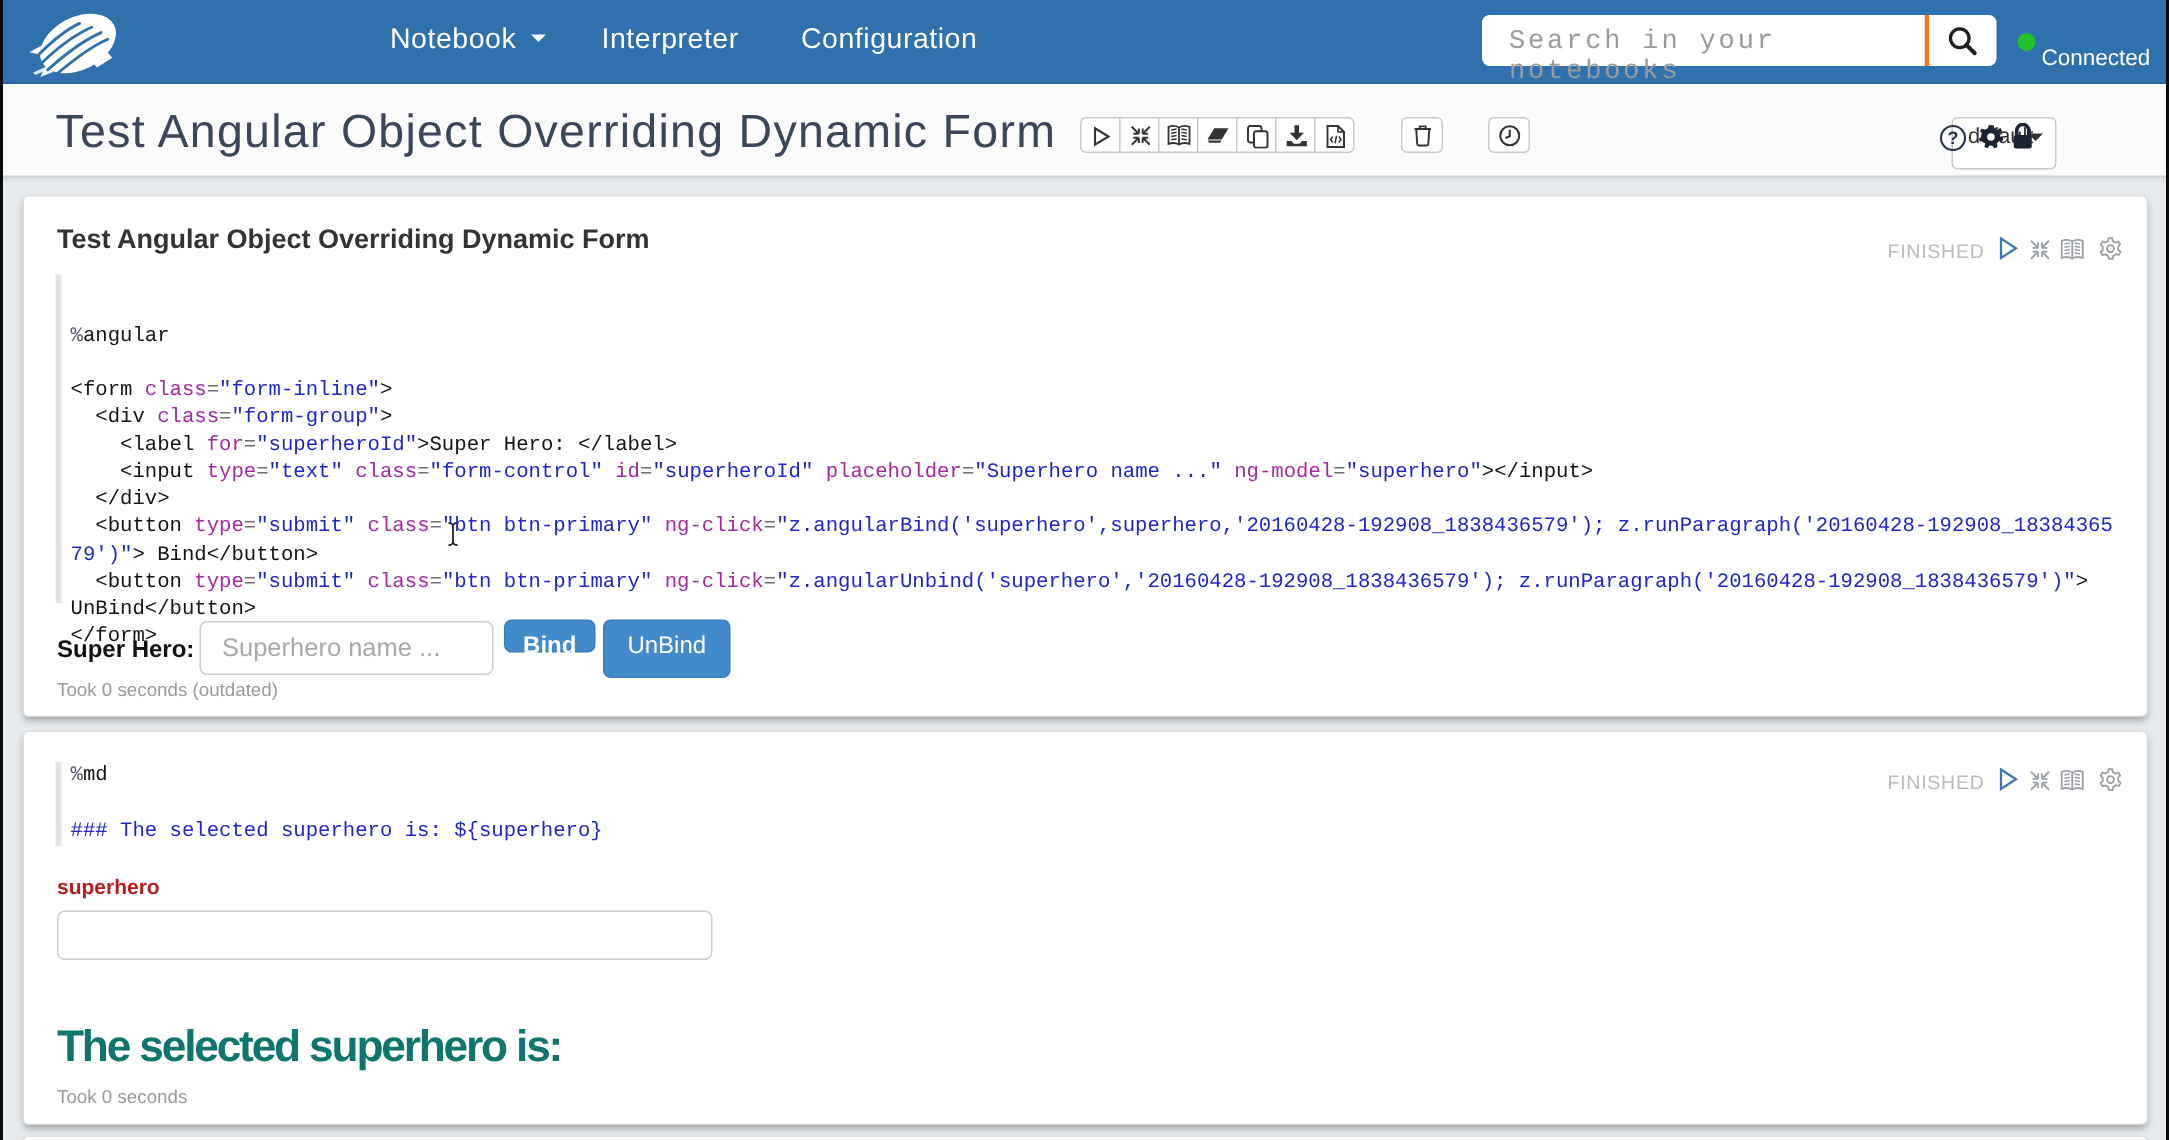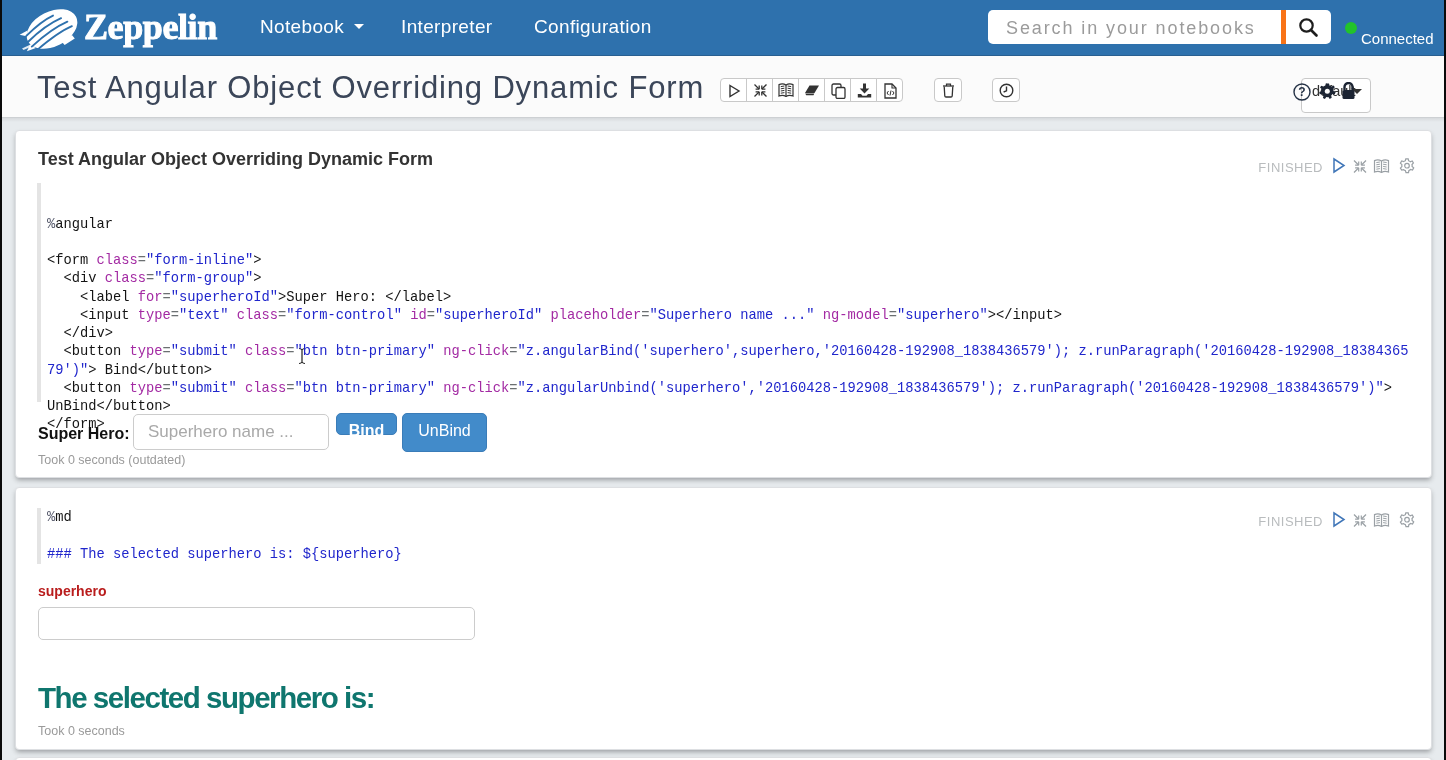--- a/index.html
+++ b/index.html
@@ -6,21 +6,21 @@
 body{width:1446px;height:760px;position:relative;overflow:hidden;background:#e7ebee;font-family:"Liberation Sans",sans-serif;}
 .abs{position:absolute;}
 
 #edgeL{left:0;top:0;width:2px;height:760px;background:#0a0a0a;z-index:99;}
 #edgeR{left:1444px;top:0;width:2px;height:760px;background:#0a0a0a;z-index:99;}
 
 #nav{left:0;top:0;width:1446px;height:56px;background:#2e71ad;border-bottom:1px solid #295f90;box-sizing:border-box;}
 #brand{left:84px;top:6px;font-family:"Liberation Serif",serif;font-weight:bold;font-size:36px;color:#fff;letter-spacing:-0.4px;-webkit-text-stroke:1px #fff;}
 .navitem{top:16px;font-size:19px;color:#fff;letter-spacing:0.35px;}
 #search{left:988px;top:10px;width:343px;height:34px;}
-#searchbox{left:0;top:0;width:298px;height:34px;background:#fff;border-radius:5px 0 0 5px;box-sizing:border-box;border-right:5px solid #f97316;}
+#searchbox{left:0;top:0;width:298px;height:34px;background:#fff;border-radius:5px 0 0 5px;box-sizing:border-box;border-right:3px solid #f97316;font-family:Liberation Mono, monospace;}
 #searchph{left:18px;top:8px;font-size:18px;color:#9b9b9b;letter-spacing:1.9px;}
 #searchbtn{left:298px;top:0;width:45px;height:34px;background:#fff;border-radius:0 5px 5px 0;}
 #conndot{left:1345px;top:22px;width:12px;height:12px;border-radius:50%;background:#22c32a;}
 #conntext{left:1361px;top:20px;font-size:15px;color:#fff;margin-top:10px;}
 
 #tbar{left:0;top:56px;width:1446px;height:62px;background:#fbfbfb;border-bottom:1px solid #cdd0d3;box-sizing:border-box;}
 #notetitle{left:37px;top:14px;font-size:31px;color:#3b4659;letter-spacing:0.85px;}
 #tbar-shadow{left:0;top:118px;width:1446px;height:4px;background:linear-gradient(#d7dadd,#e7ebee);}
 .btn{background:#fff;border:1px solid #c9c9c9;box-sizing:border-box;}
 #grp{left:720px;top:22px;height:24px;}
@@ -58,21 +58,20 @@
       <path d="M-26.5,4 L-32.5,8.5 L-23,9.5 Z" fill="#fff"></path>
       <g stroke="#2e71ad" stroke-width="1.9" fill="none" stroke-linecap="round">
         <path d="M-26,-5.5 Q-6,-12 7,-11.5"></path>
         <path d="M-27,0.5 Q-4,-6.5 13,-5.5"></path>
         <path d="M-26,6.5 Q0,-0.5 17,0.5"></path>
         <path d="M-23,12 Q4,5.5 19,6.5"></path>
       </g>
       <path d="M3,16 L15,14.5 L16,18.8 L4,20 Z" fill="#fff"></path>
     </g>
   </svg>
-  <div class="abs" id="brand">Zeppelin</div>
   <div class="abs navitem" style="left:260px;">Notebook <span style="display:inline-block;width:0;height:0;border-left:5px solid transparent;border-right:5px solid transparent;border-top:5px solid #fff;margin-left:4px;vertical-align:middle;margin-top:-3px;"></span></div>
   <div class="abs navitem" style="left:401px;">Interpreter</div>
   <div class="abs navitem" style="left:534px;">Configuration</div>
   <div class="abs" id="search">
     <div class="abs" id="searchbox">
         <div class="abs" id="searchph">Search in your notebooks</div>
       </div>
     <div class="abs" id="searchbtn">
         <svg style="position:absolute;left:12px;top:7px;" width="21" height="21" viewBox="0 0 21 21">
           <circle cx="8.5" cy="8.5" r="6.2" fill="none" stroke="#1d1d1d" stroke-width="2.2"></circle>

